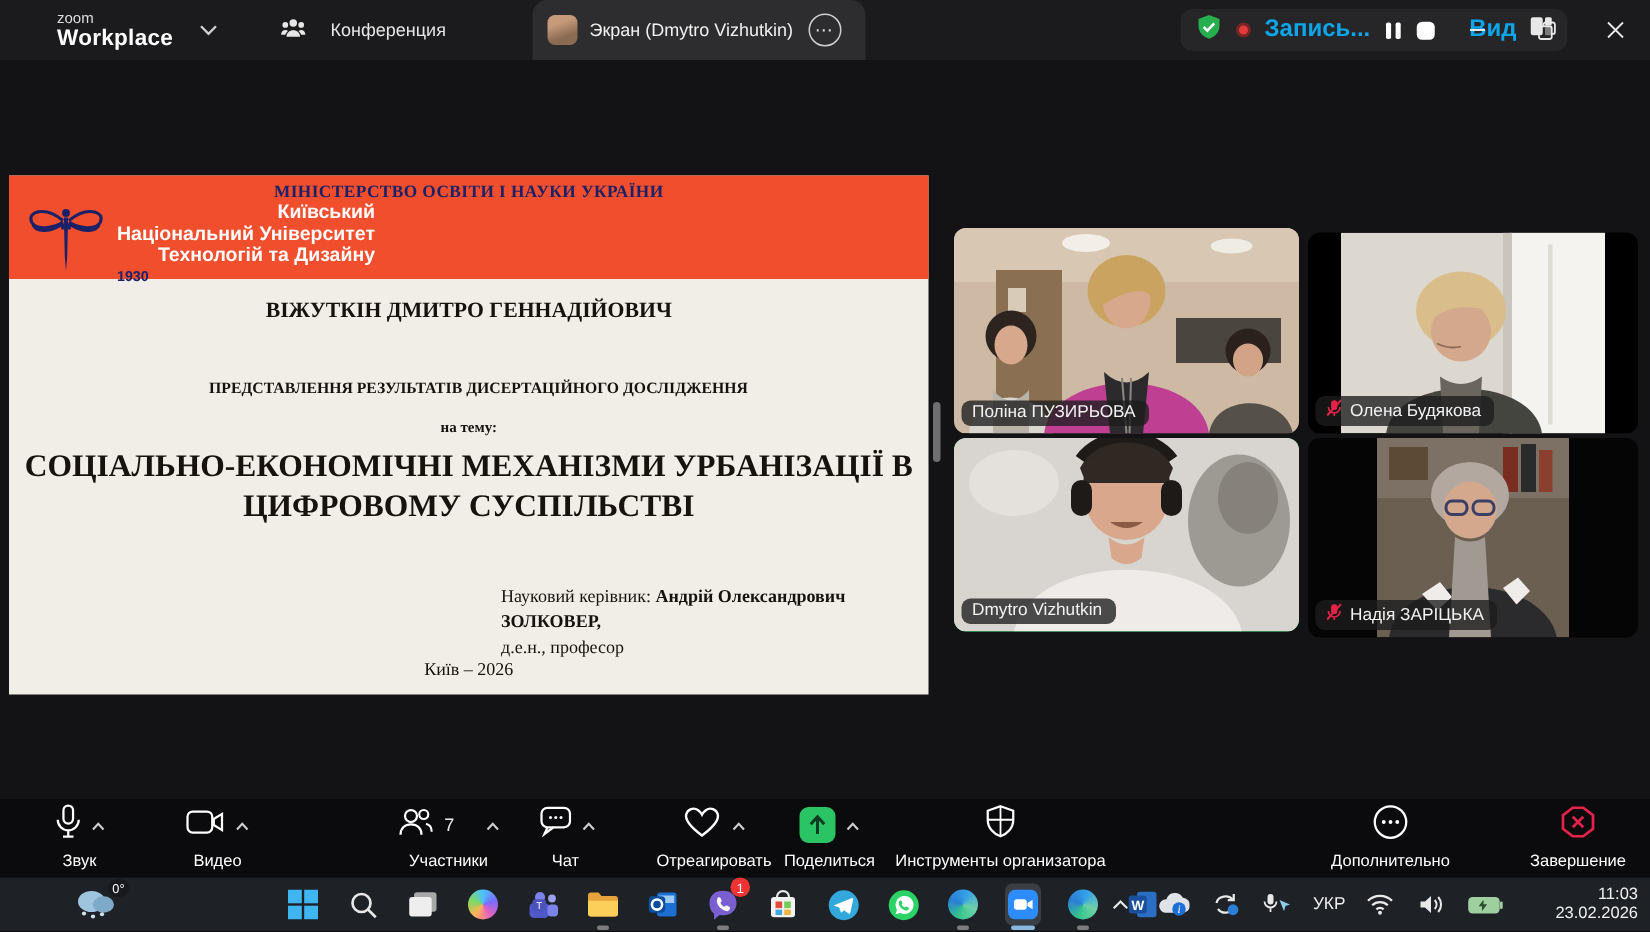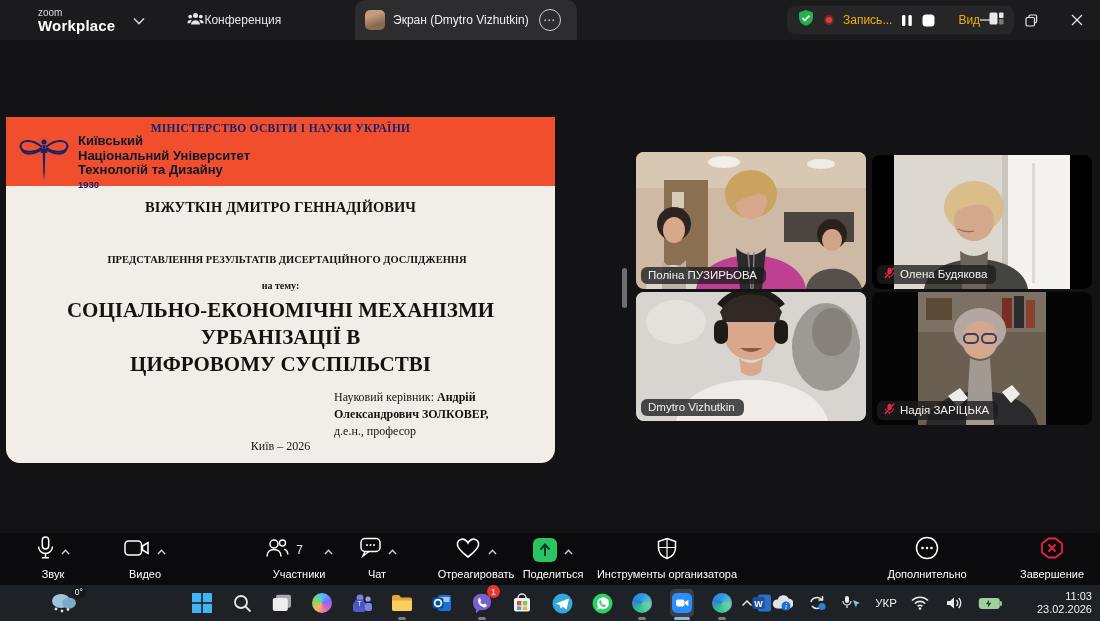--- a/index.html
+++ b/index.html
@@ -5,40 +5,40 @@
   * { margin:0; padding:0; box-sizing:border-box; }
   html,body { width:1100px; height:621px; background:#000; overflow:hidden; }
   body { font-family:"Liberation Sans", sans-serif; color:#e8e8e8; position:relative; }
 
   
   .titlebar { position:absolute; left:0; top:0; width:1100px; height:40px; background:#1b1b1d; display:flex; align-items:center; }
   .zoom-logo { margin-left:38px; line-height:1; cursor:default; }
   .zoom-logo .small { font-size:10px; color:#dcdcdc; }
   .zoom-logo .big { font-size:15px; font-weight:bold; color:#fff; letter-spacing:.2px; }
   .tb-chev { margin-left:18px; color:#cfcfcf; }
-  .meeting-tab { display:flex; align-items:center; gap:0; margin-left:42px; font-size:12px; color:#e6e6e6; }
+  .meeting-tab { display:flex; align-items:center; gap:16px; margin-left:42px; font-size:12px; color:#e6e6e6; }
   .screen-tab { position:absolute; left:355px; top:0; height:40px; width:222px; background:#2d2d2f; border-radius:10px 10px 0 0; display:flex; align-items:center; padding:0 10px; gap:8px; }
   .tab-avatar { width:20px; height:20px; border-radius:5px; background:linear-gradient(160deg,#c79a7a 30%,#8a6a52 70%); flex:none; }
   .screen-tab .label { font-size:12px; color:#f0f0f0; white-space:nowrap; }
   .tab-more { width:22px; height:22px; border:1.4px solid #cfcfcf; border-radius:50%; display:flex; align-items:center; justify-content:center; color:#dedede; font-size:12px; letter-spacing:1px; line-height:1; margin-left:2px; }
   .rec-group { position:absolute; left:787px; top:6px; height:28px; background:#262628; border-radius:8px; display:flex; align-items:center; padding:0 10px; gap:9px; }
   .rec-dot { width:10px; height:10px; border-radius:50%; background:#e13b3b; border:2px solid #7a2525; }
-  .rec-text { font-size:12px; color:#eab308; }
+  .rec-text { font-size:16px; color:#0ea5e9;font-weight:bold; }
   .rec-btn { display:flex; gap:2px; align-items:center; }
   .winctl { position:absolute; top:0; height:40px; width:46px; display:flex; align-items:center; justify-content:center; color:#e8e8e8; font-size:14px; }
 
   
   .main-area { position:absolute; left:0; top:40px; width:1100px; height:493px; background:#131316; }
 
   
-  .slide { position:absolute; left:6px; top:77px; width:549px; height:346px; background:#f1eee8; font-family:"Liberation Serif", serif;border-radius:14px; }
+  .slide { position:absolute; left:6px; top:77px; width:613px; height:346px; background:#f1eee8; font-family:"Liberation Serif", serif; }
   .banner { position:absolute; left:0; top:0; width:100%; height:69px; background:#f04e2d; color:#1b2168; }
   .ministry { position:absolute; top:5px; width:100%; text-align:center; font-size:11.5px; font-weight:bold; letter-spacing:.3px; }
   .uni-logo { position:absolute; left:10px; top:18px; }
-  .uni-name { position:absolute; left:72px; top:17px; font-family:"Liberation Sans", sans-serif; font-weight:bold; font-size:13px; line-height:14.5px; color:#0f172a; }
+  .uni-name { position:absolute; left:72px; top:17px; font-family:"Liberation Sans", sans-serif; font-weight:bold; font-size:13px; line-height:14.5px; color:#ffffff;text-align:right; }
   .uni-year { position:absolute; left:72px; top:62px; font-family:"Liberation Sans", sans-serif; font-weight:bold; font-size:9.5px; color:#1b2168; }
   .slide .author { position:absolute; top:82px; width:100%; text-align:center; font-size:14.5px; font-weight:bold; color:#17120e; }
   .slide .subtitle { position:absolute; top:137px; width:100%; text-align:center; font-size:10.5px; font-weight:bold; color:#17120e;padding-left:13px; }
   .slide .ontopic { position:absolute; top:163px; width:100%; text-align:center; font-size:10px; font-weight:bold; color:#17120e; }
   .slide .thesis { position:absolute; top:180px; width:100%; text-align:center; font-size:21px; font-weight:bold; line-height:27px; color:#17120e; }
   .slide .supervisor { position:absolute; left:328px; top:272px; font-size:12px; line-height:17px; color:#17120e; }
   .slide .footer { position:absolute; top:322px; width:100%; text-align:center; font-size:12px; color:#17120e; }
 
   
   .tile { position:absolute; border-radius:8px; overflow:hidden; background:#0c0c0e; }

